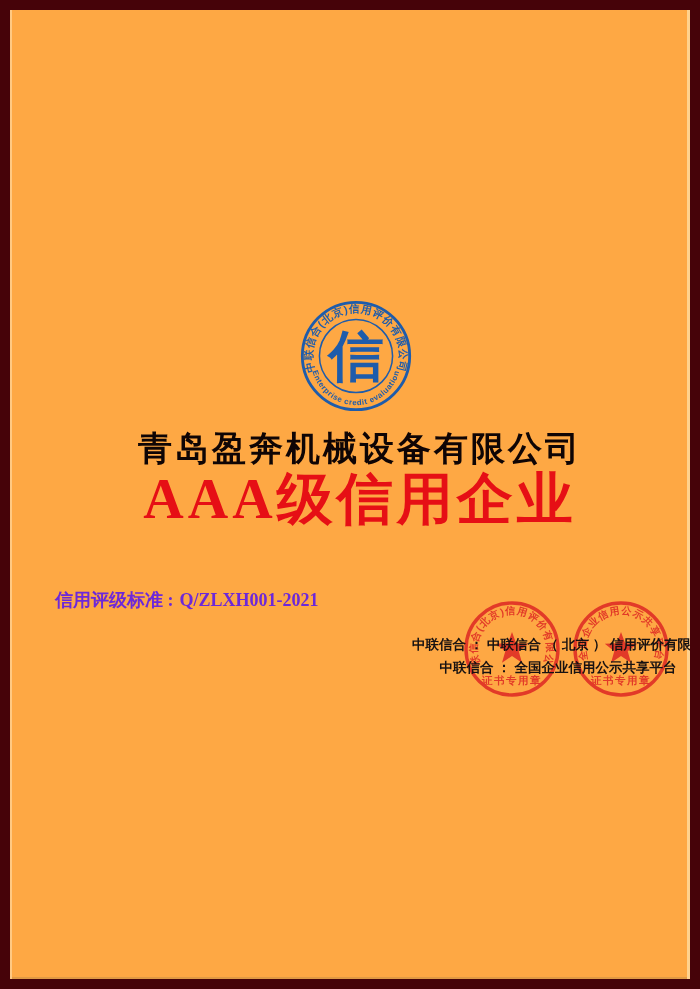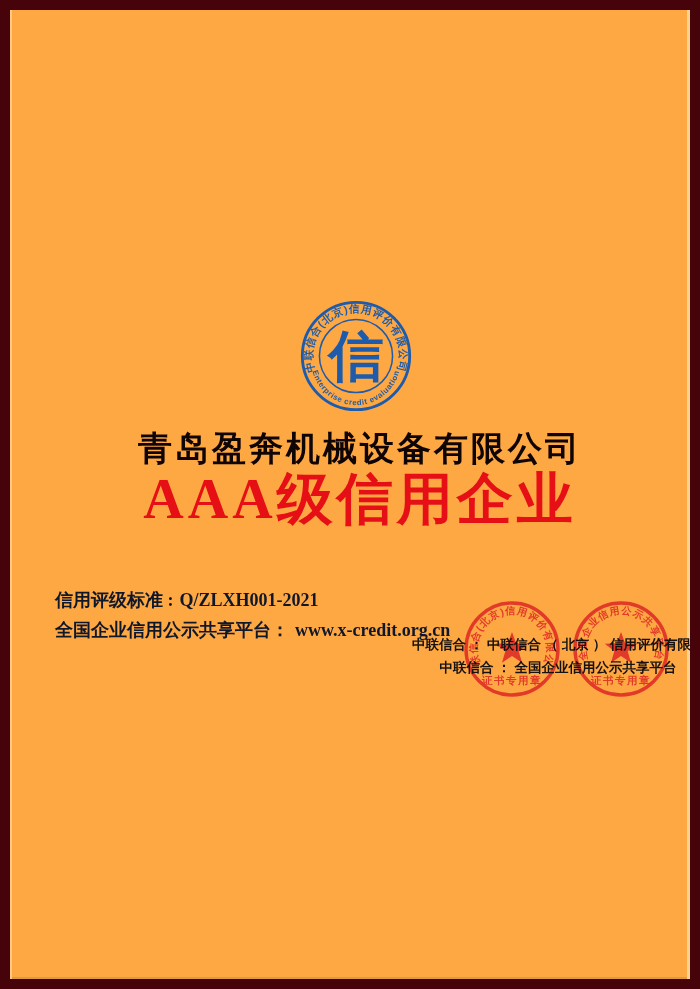--- a/index.html
+++ b/index.html
@@ -39,21 +39,21 @@
     position:absolute;left:0;top:452px;width:700px;
     text-align:center;
     font-family:"Liberation Serif",serif;
     font-weight:bold;font-size:56px;color:#e60f15;
     letter-spacing:4px;
   }
   
   .details{
     position:absolute;left:45px;top:579px;width:400px;
     font-family:"Liberation Serif",serif;
-    font-weight:bold;font-size:18px;color:#0f172a;
+    font-weight:bold;font-size:18px;color:#6d28d9;
   }
   .details .row{height:30px;line-height:22px;white-space:nowrap;}
   .details .label{margin-right:6px;}
   
   .stamp{position:absolute;width:100px;height:100px;z-index:1;}
   .stamp-left{left:452px;top:589px;}
   .stamp-right{left:561px;top:589px;}
   .stamp svg{width:100%;height:100%;}
   .stamp text{fill:#e23a28;font-weight:bold;}
   .stamp .arc{font-family:"Liberation Sans",sans-serif;font-size:10px;letter-spacing:1px;}
@@ -91,23 +91,20 @@
   </div>
 
   <div class="company">青岛盈奔机械设备有限公司</div>
 
   <div class="title">AAA级信用企业</div>
 
   <div class="details">
     <div class="row">
       <span class="label">信用评级标准 :</span><span class="value">Q/ZLXH001-2021</span>
     </div>
-    <div class="row">
-      <span class="label">全国企业信用公示共享平台：</span><span class="value">www.x-credit.org.cn</span>
-    </div>
   </div>
 
   <div class="stamp stamp-left">
     <svg viewBox="0 0 100 100">
       <defs>
           <path id="stampArc0" d="M 19.7,67.5 A 35,35 0 1 1 80.3,67.5"></path>
         </defs>
       <circle cx="50" cy="50" r="46" fill="none" stroke="#e23a28" stroke-width="3.4"></circle>
       <text class="arc">
         <textPath href="#stampArc0" startOffset="50%" text-anchor="middle">中联信合(北京)信用评价有限公司</textPath>

